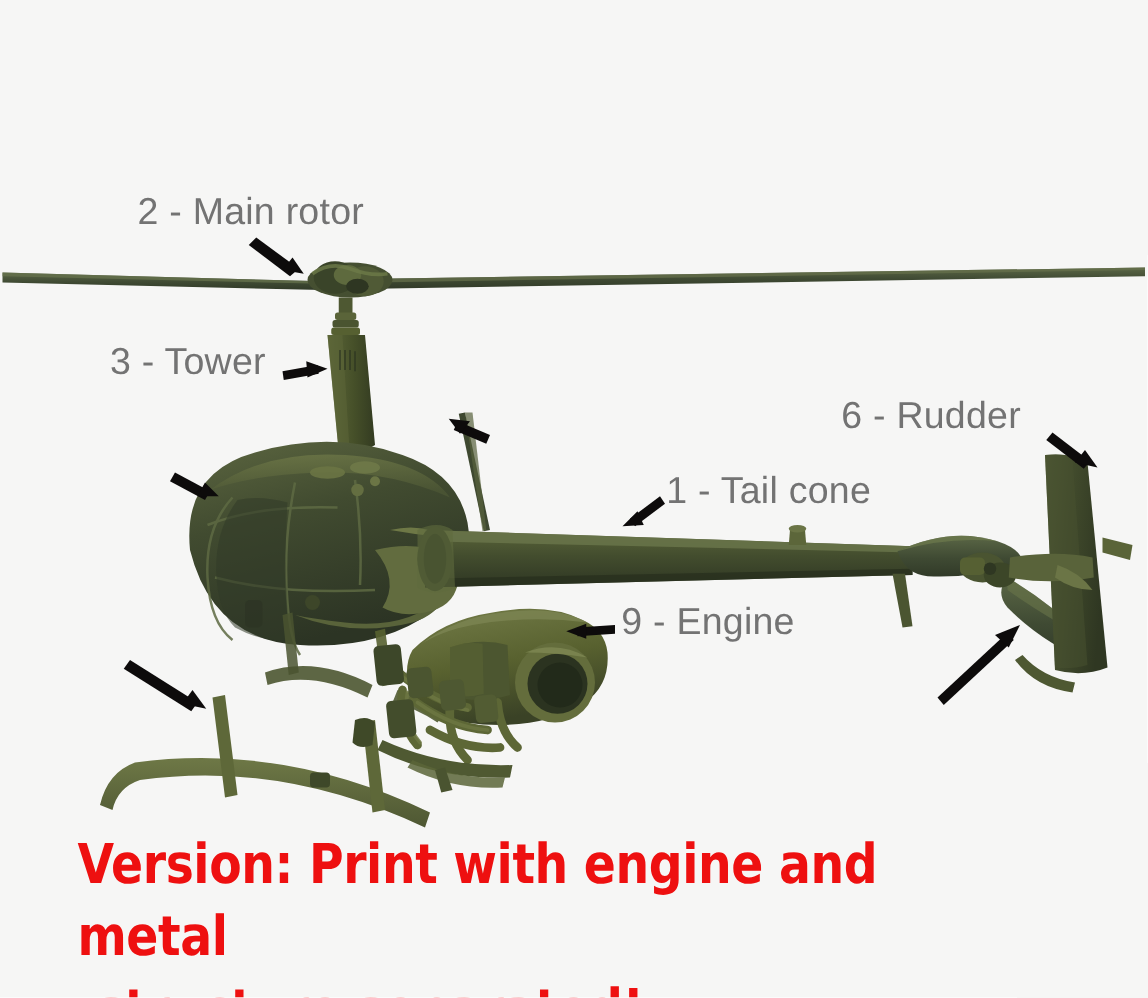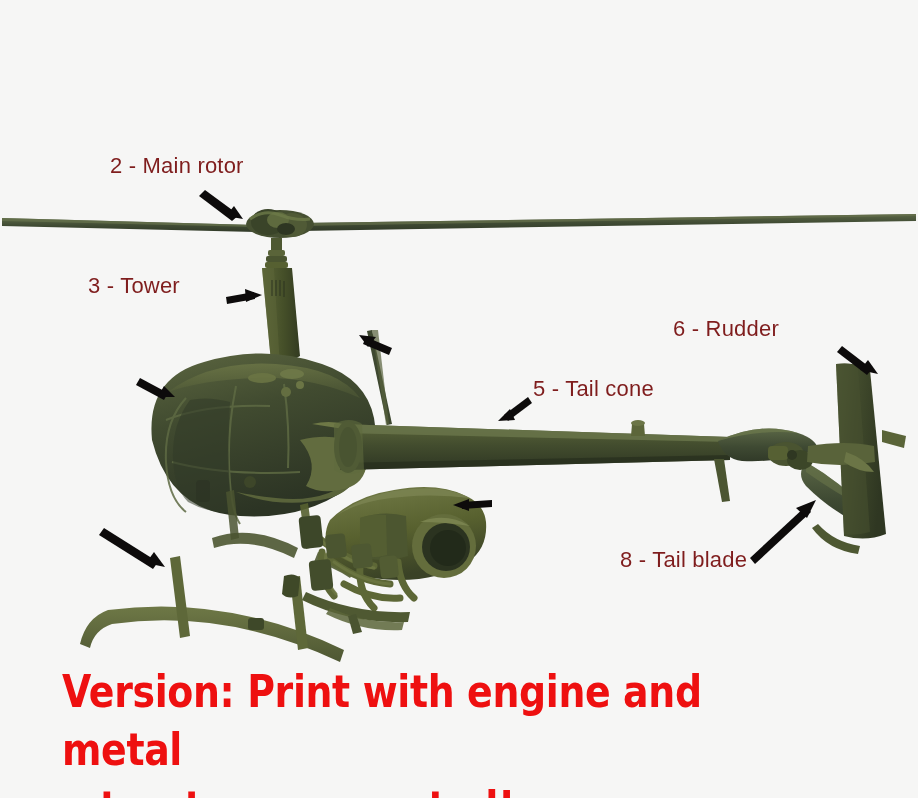--- a/index.html
+++ b/index.html
@@ -18,23 +18,23 @@
   }
   #heli-svg {
     position: absolute;
     left: 0;
     top: 0;
     width: 918px;
     height: 798px;
   }
   .callout {
     position: absolute;
-    color: #7f1d1d;
+    color: #737373;
     font-family: "Liberation Sans", "DejaVu Sans", sans-serif;
-    font-size: 22px;
+    font-size: 30px;
     font-weight: 400;
     letter-spacing: 0.2px;
     white-space: nowrap;
     line-height: 1;
   }
   #lbl-body      { left: 18px;  top: 362px; }
   #lbl-rotor     { left: 110px; top: 155px; }
   #lbl-tower     { left: 88px;  top: 275px; }
   #lbl-antena    { left: 396px; top: 317px; }
   #lbl-tailcone  { left: 533px; top: 378px; }
@@ -284,22 +284,22 @@
       <path d="M750 558 L806 506 L811 512 L755 564 Z"></path>
       <path d="M816 500 L807 518 L796 508 Z"></path>
 
       <path d="M492 500 L462 502 L462 509 L492 507 Z"></path>
       <path d="M453 505 L469 499 L469 511 Z"></path>
     </g>
   </svg>
 
   <div class="callout" id="lbl-rotor">2 - Main rotor</div>
   <div class="callout" id="lbl-tower">3 - Tower</div>
-  <div class="callout" id="lbl-tailcone">5 - Tail cone</div>
+  <div class="callout" id="lbl-tailcone">1 - Tail cone</div>
   <div class="callout" id="lbl-rudder">6 - Rudder</div>
-  <div class="callout" id="lbl-tailblade">8 - Tail blade</div>
+  <div class="callout" id="lbl-engine">9 - Engine</div>
 
   <div id="version-note">
     <span class="vline l1">Version: Print with engine and metal</span>
     <span class="vline l2">structure separated!</span>
   </div>
 
 </div>
 
 </body></html>

